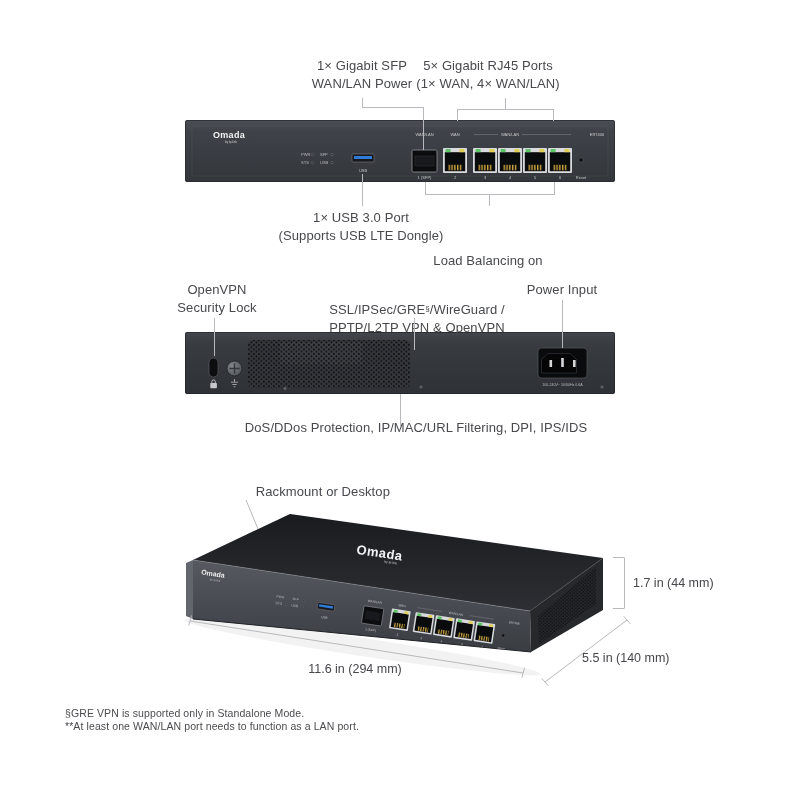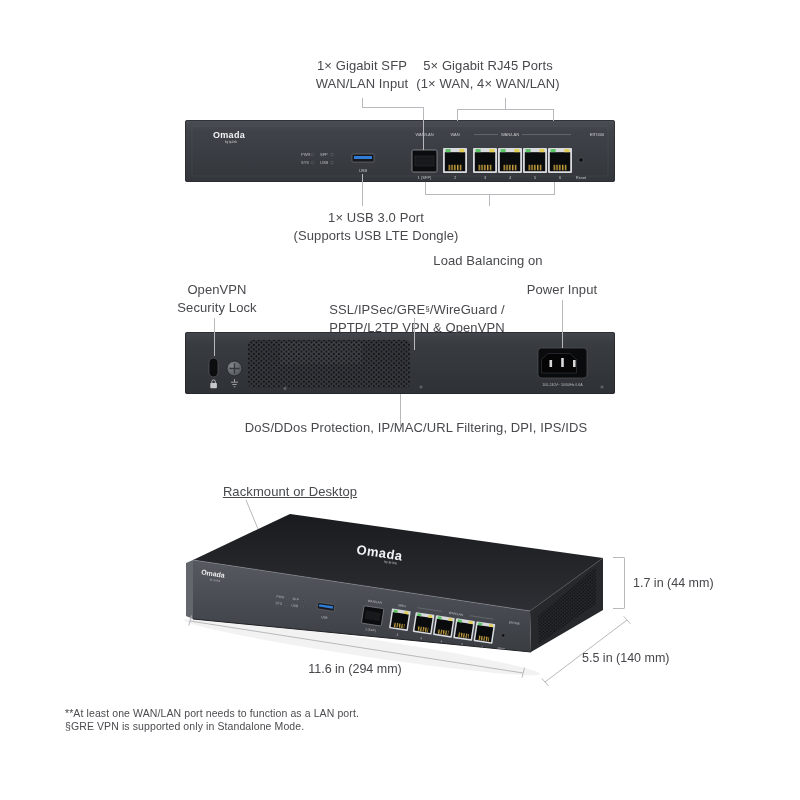--- a/index.html
+++ b/index.html
@@ -80,27 +80,27 @@
     <text x="325" y="59" font-size="4" fill="#c3c5c8" text-anchor="middle">4</text>
     <text x="350" y="59" font-size="4" fill="#c3c5c8" text-anchor="middle">5</text>
     <text x="375" y="59" font-size="4" fill="#c3c5c8" text-anchor="middle">6</text>
 
     <circle cx="396" cy="40" r="2.2" fill="#0d0e10" stroke="#63666b" stroke-width="0.5"></circle>
     <text x="396" y="59" font-size="4" fill="#c3c5c8" text-anchor="middle">Reset</text>
   </svg>
 
   <div class="co" style="left:262px;top:57px;width:200px;">
     <span class="l">1× Gigabit SFP</span>
-    <span class="l">WAN/LAN Input</span>
+    <span class="l">WAN/LAN Power</span>
   </div>
   <div class="co" style="left:388px;top:57px;width:200px;">
     <span class="l">5× Gigabit RJ45 Ports</span>
     <span class="l">(1× WAN, 4× WAN/LAN)</span>
   </div>
-  <div class="co" style="left:256px;top:209px;width:240px;">
+  <div class="co" style="left:241px;top:209px;width:240px;">
     <span class="l">1× USB 3.0 Port</span>
     <span class="l">(Supports USB LTE Dongle)</span>
   </div>
   <div class="co" style="left:388px;top:209px;width:200px;margin-top:43px;">
     <span class="l">Load Balancing on</span>
   </div>
 
   <div class="ln" style="left:362px;top:98px;width:1px;height:10px;"></div>
   <div class="ln" style="left:362px;top:107px;width:62px;height:1px;"></div>
   <div class="ln" style="left:423px;top:107px;width:1px;height:43px;"></div>
@@ -176,21 +176,21 @@
   </div>
   <div class="co" style="left:196px;top:419px;width:440px;">
     <span class="l">DoS/DDos Protection, IP/MAC/URL Filtering, DPI, IPS/IDS</span>
   </div>
 
   <div class="ln" style="left:214px;top:318px;width:1px;height:38px;"></div>
   <div class="ln" style="left:414px;top:318px;width:1px;height:32px;"></div>
   <div class="ln" style="left:562px;top:300px;width:1px;height:48px;"></div>
   <div class="ln" style="left:400px;top:394px;width:1px;height:33px;"></div>
 
-  <div class="co" style="left:190px;top:483px;width:200px;text-align:center;text-decoration:underline;">
+  <div class="co" style="left:190px;top:483px;width:200px;text-align:right;">
     <span class="l">Rackmount or Desktop</span>
   </div>
 
   <svg class="abs" style="left:150px;top:495px;" width="540" height="200" viewBox="0 0 540 200">
     <defs>
       <linearGradient id="gTop" x1="0" y1="0" x2="0" y2="1">
         <stop offset="0" stop-color="#191b1e"></stop>
           <stop offset="1" stop-color="#2d2f34"></stop>
       </linearGradient>
       <linearGradient id="gFront" x1="0" y1="0" x2="0" y2="1">
@@ -283,17 +283,17 @@
     <path d="M463,62.5 h11 M474.5,62.5 v51 M463,113.5 h11" stroke="#b7b9bc" stroke-width="1" fill="none"></path>
     <path d="M40,126 L373,178 M41.5,120.5 L38.8,130.6 M374.6,172.6 L371.9,182.7" stroke="#b7b9bc" stroke-width="1" fill="none"></path>
     <path d="M395,187 L477,125 M391.8,183.4 L398.4,190.8 M473.8,121.4 L480.4,128.8" stroke="#b7b9bc" stroke-width="1" fill="none"></path>
 
     <text x="483" y="92" font-size="12.5" fill="#46474b">1.7 in (44 mm)</text>
     <text x="205" y="178" font-size="12.5" fill="#46474b" text-anchor="middle">11.6 in (294 mm)</text>
     <text x="432" y="167" font-size="12.5" fill="#46474b">5.5 in (140 mm)</text>
   </svg>
 
   <div class="fnotes">
+    <div>§GRE VPN is supported only in Standalone Mode.</div>
     <div>**At least one WAN/LAN port needs to function as a LAN port.</div>
-    <div>§GRE VPN is supported only in Standalone Mode.</div>
   </div>
 
 </div>
 
 </body></html>

